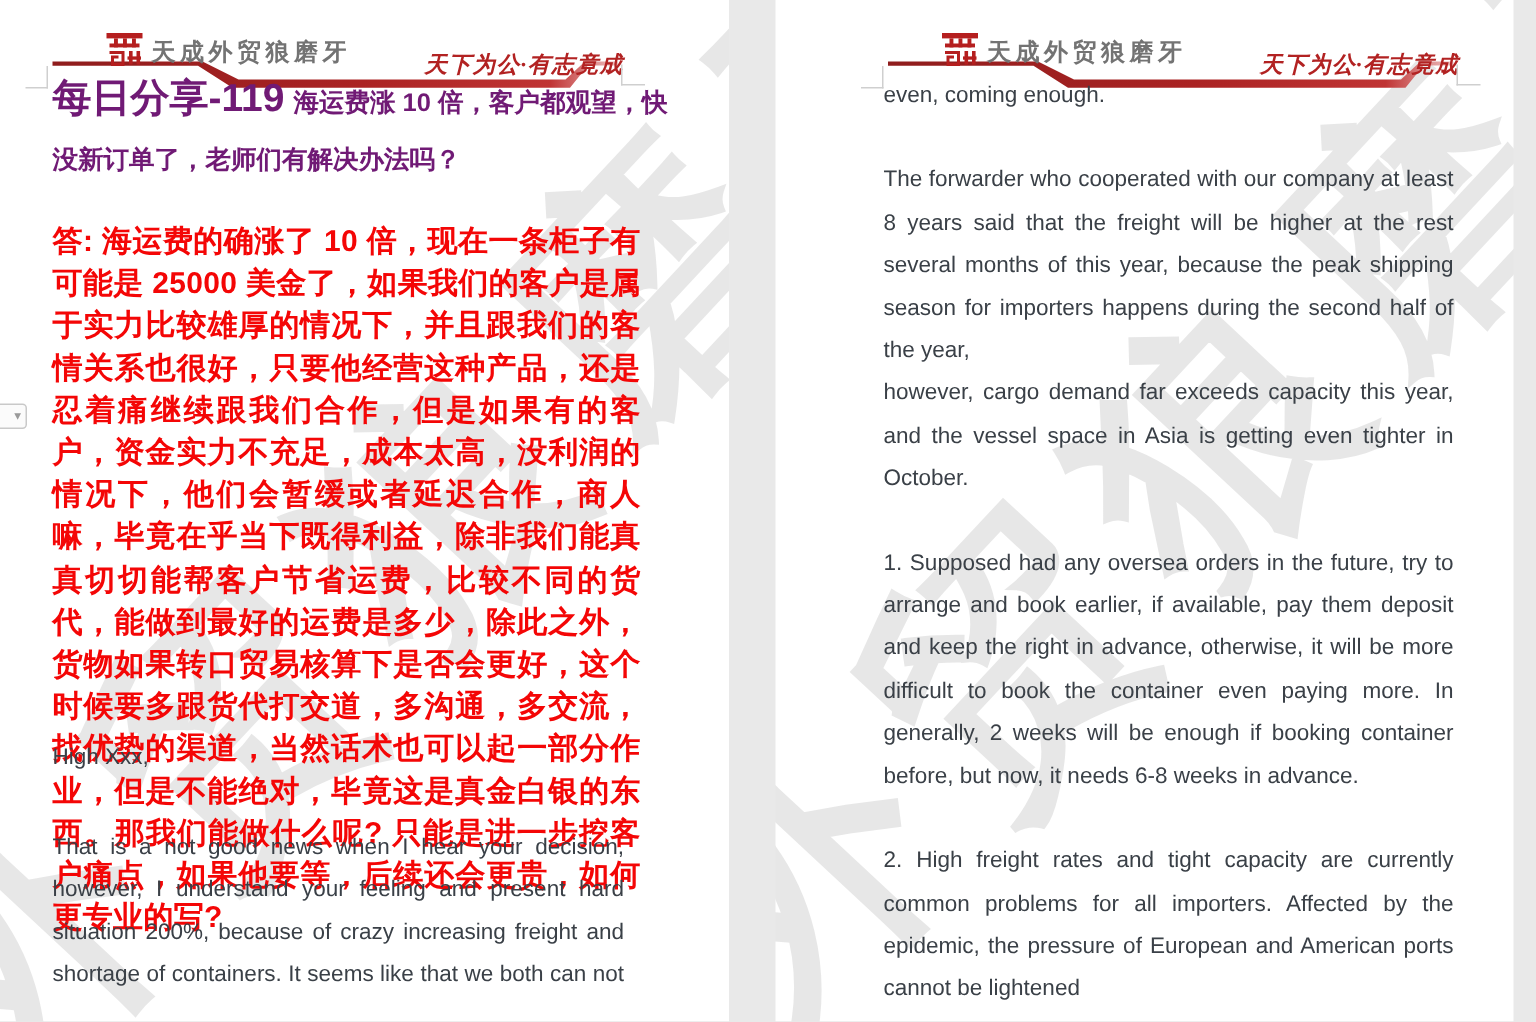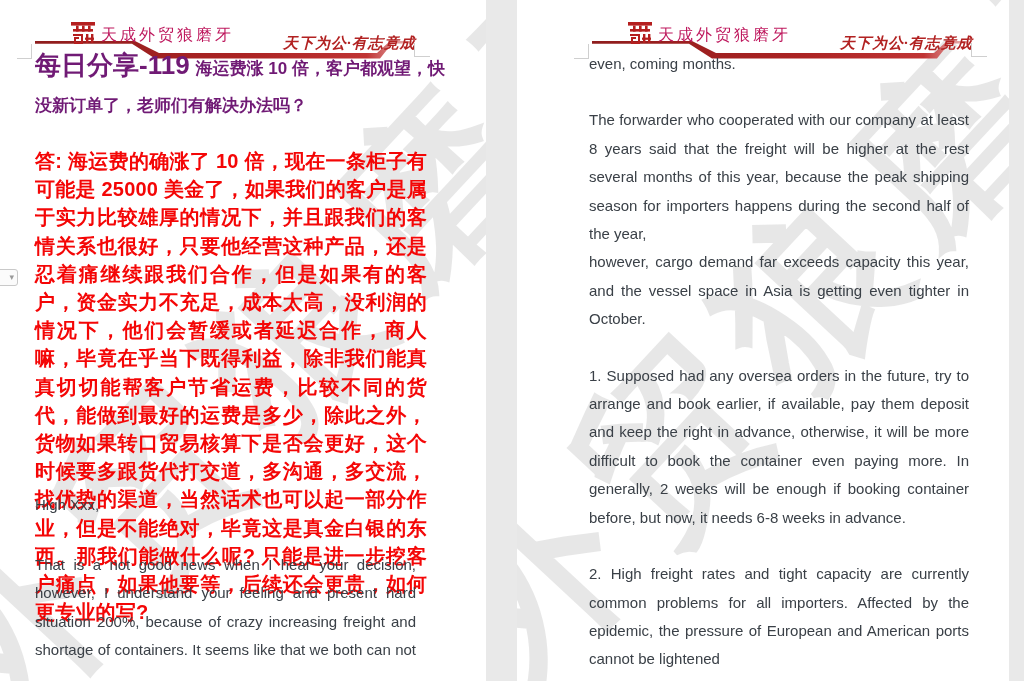--- a/index.html
+++ b/index.html
@@ -24,21 +24,21 @@
 
   
   .hdr{position:absolute;top:0;height:64px;width:475px;}
   #page1 .hdr{left:0;}
   #page2 .hdr{left:40px;}
   .hdr svg.ribbon{position:absolute;left:0;top:0;}
   .seal{position:absolute;left:70px;top:20px;width:26px;height:26px;}
   .brand{
     position:absolute;left:101px;top:25px;
     font-family:"Liberation Serif","DejaVu Serif",serif;
-    font-weight:normal;font-size:16px;letter-spacing:3px;color:#be185d;text-align:center;
+    font-weight:bold;font-size:16px;letter-spacing:3px;color:#737373;text-align:center;
   }
   .slogan{
     position:absolute;left:283px;top:34px;
     font-family:"Liberation Serif","DejaVu Serif",serif;
     font-style:italic;font-weight:bold;font-size:15px;letter-spacing:1px;color:#b22222;
   }
   
   .mark{position:absolute;pointer-events:none;}
   .mark-left{left:17px;top:44px;width:14px;height:14px;border-right:1px solid #cfcfcf;border-bottom:1px solid #cfcfcf;}
   .mark-right{left:414px;top:43px;width:15px;height:13px;border-left:1px solid #cfcfcf;border-bottom:1px solid #cfcfcf;}
@@ -153,21 +153,21 @@
       </g>
       <path d="M3,15 h9 v8 h-7 v-5 h4" fill="none" stroke="#b51f1f" stroke-width="2"></path>
     </svg>
     <div class="brand">天成外贸狼磨牙</div>
     <div class="slogan">天下为公·有志竟成</div>
     <div class="mark mark-left"></div>
     <div class="mark mark-right"></div>
   </div>
 
   <div class="body2">
-    <p>even, coming months.</p>
+    <p>even, coming enough.</p>
     <p class="p-pre">The forwarder who cooperated with our company at least 8 years said that the freight will be higher at the rest several months of this year, because the peak shipping season for importers happens during the second half of the year,
 however, cargo demand far exceeds capacity this year, and the vessel space in Asia is getting even tighter in October.</p>
     <p>1. Supposed had any oversea orders in the future, try to arrange and book earlier, if available, pay them deposit and keep the right in advance, otherwise, it will be more difficult to book the container even paying more. In generally, 2 weeks will be enough if booking container before, but now, it needs 6-8 weeks in advance.</p>
     <p>2. High freight rates and tight capacity are currently common problems for all importers. Affected by the epidemic, the pressure of European and American ports cannot be lightened</p>
   </div>
 </div>
 
 <div class="side-widget">▾</div>
 
 </body></html>

